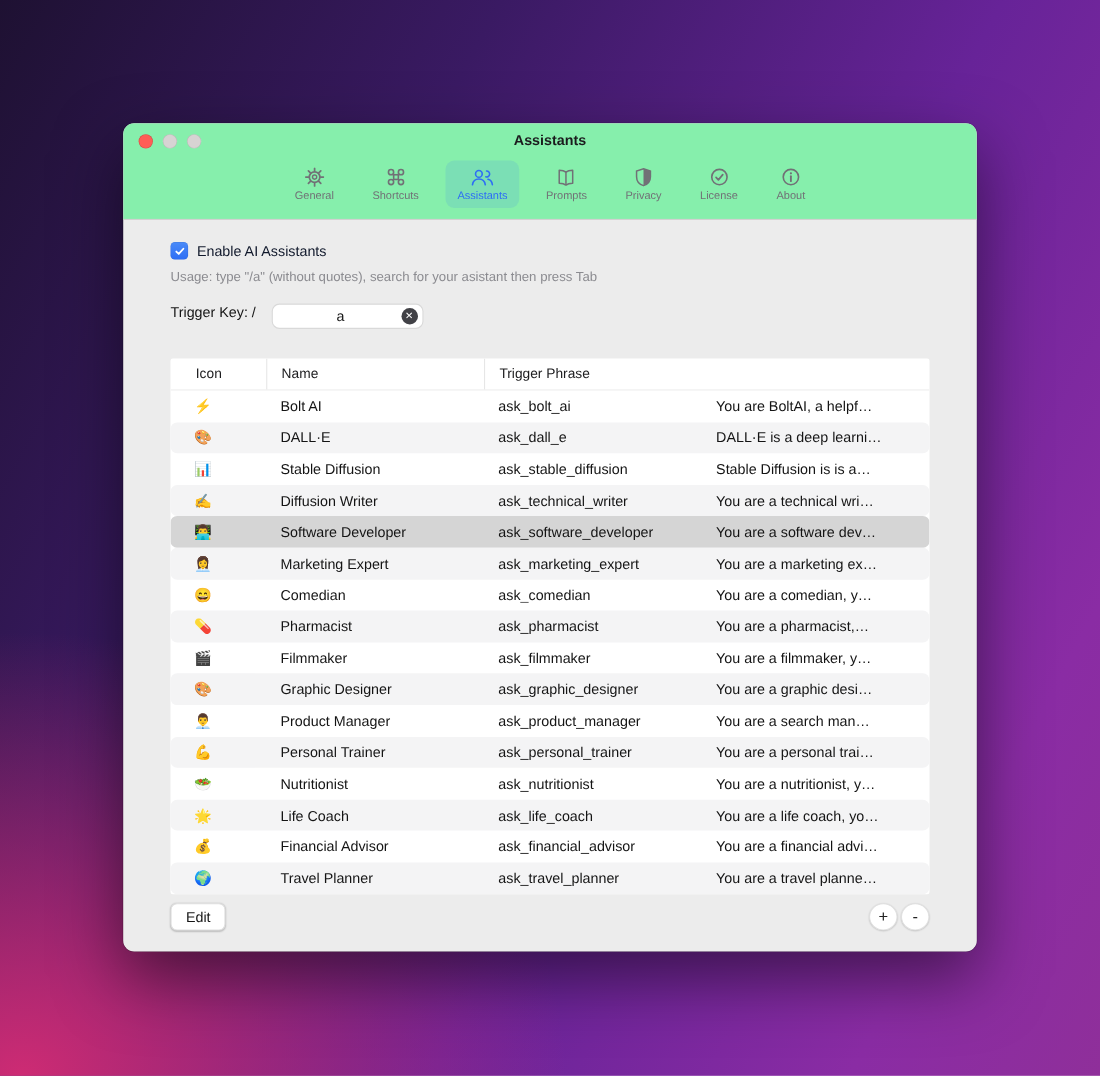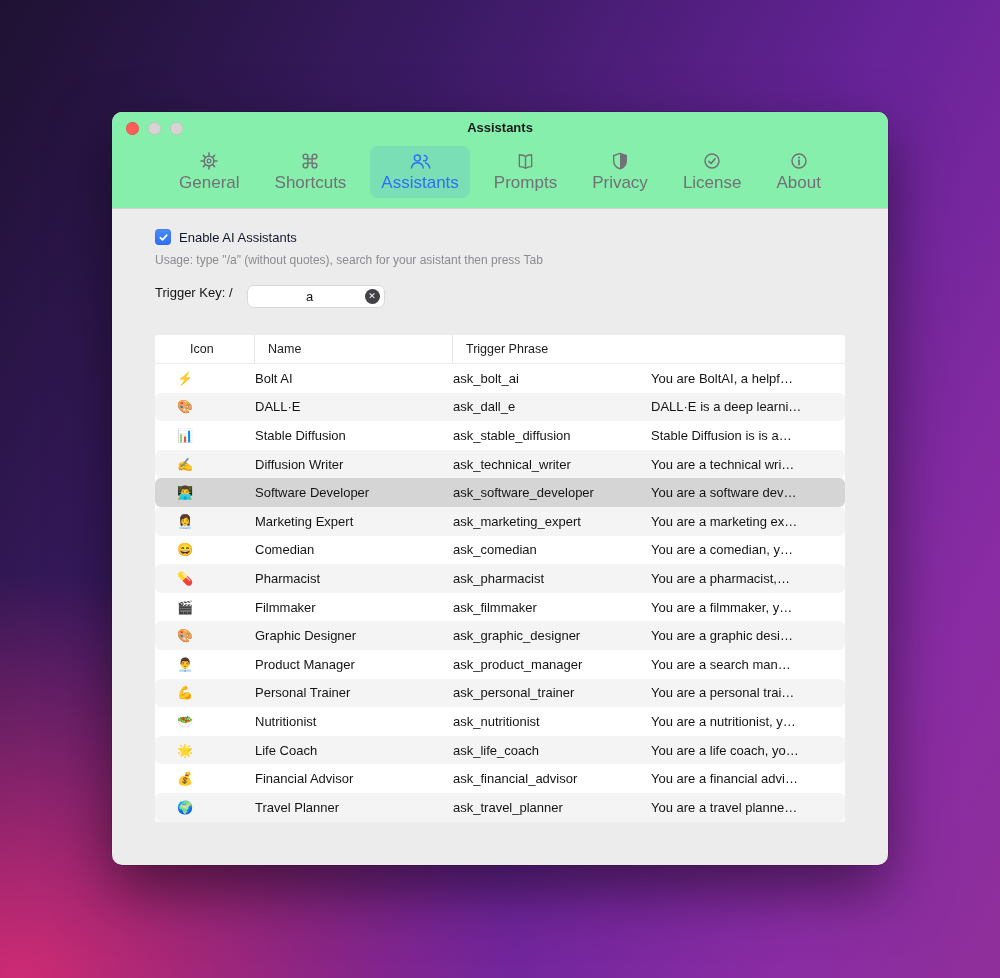--- a/index.html
+++ b/index.html
@@ -21,42 +21,42 @@
   .traffic-lights { position:absolute; left:14px; top:10px; display:flex; gap:9px; }
   .tl { width:13px; height:13px; border-radius:50%; }
   .tl.red  { background:#ff5d56; box-shadow:inset 0 0 0 0.5px rgba(0,0,0,0.18); }
   .tl.gray { background:#d7d3d3; box-shadow:inset 0 0 0 0.5px rgba(0,0,0,0.12); }
   .window-title { text-align:center; line-height:32px; font-size:13px; font-weight:bold; color:#1b1b1d; }
   .toolbar { display:flex; justify-content:center; align-items:flex-start; gap:13px; padding:4px 0 10px; }
   .tab { display:flex; flex-direction:column; align-items:center; gap:2px;
          padding:5px 11px; border-radius:8px; color:#717176; cursor:default; }
   .tab.selected { background:rgba(56,117,246,0.13); color:#2e6ef5; }
   .tab-icon { height:20px; display:flex; align-items:center; justify-content:center; }
-  .tab-label { font-size:17px; }
+  .tab-label { font-size:10px; }
   .content { padding:0 43px; }
   .enable-row { margin-top:20px; display:flex; align-items:center; gap:8px; }
   .checkbox { width:16px; height:16px; border-radius:4px;
               background:linear-gradient(#4a8bf8,#2e6ef5);
               display:flex; align-items:center; justify-content:center;
               box-shadow:inset 0 0 0 0.5px rgba(0,0,0,0.1); }
   .enable-label { font-size:13px; color:#0f172a; }
   .usage { margin-top:8px; font-size:12px; color:#8b8b90; }
   .trigger-row { margin-top:18px; display:flex; align-items:flex-start; }
   .trigger-label { font-size:13px; color:#141414; }
   .trigger-field { position:relative; width:138px; height:23px; margin-left:14px; }
   .trigger-field input {
     width:100%; height:100%; border-radius:7px; border:1px solid #d9d9d9;
     background:#fff; text-align:center; font-size:13px; color:#141414;
     padding:0 22px 0 10px; outline:none; font-family:"Liberation Sans", sans-serif;
   }
   .clear-btn { position:absolute; right:5px; top:4px; width:15px; height:15px; border-radius:50%;
                background:#414146; color:#fff; font-size:9px; line-height:15px; text-align:center; cursor:default; }
   .table { margin-top:27px; background:#fff; height:487px; overflow:hidden; border-radius:2px; }
   .thead, .trow { display:grid; grid-template-columns:87px 198px 198px 1fr; align-items:center; }
-  .thead { height:29px; border-bottom:1px solid #ededed;padding-left:12px; }
+  .thead { height:29px; border-bottom:1px solid #ededed; }
   .hcell { font-size:12.5px; color:#1c1c1e; padding-left:13px; height:100%; display:flex; align-items:center; }
   .hcell:first-child { padding-left:23px; }
   .hcell + .hcell { border-left:1px solid #e6e6e6; }
   .trow { height:28.6px; border-radius:6px; }
   .trow:nth-child(even) { background:#f4f4f5; }
   .trow.selected { background:#d5d5d5; }
   .tcell { font-size:13px; color:#141414; padding-left:13px; white-space:nowrap; overflow:hidden; }
   .c-icon { padding-left:22px; }
   .footer { margin-top:8px; display:flex; align-items:center; }
   .edit-btn { background:#fff; border:1px solid #e0e0e0; border-radius:6px;
@@ -274,14 +274,20 @@
           </div>
           <div class="trow">
             <div class="tcell c-icon">🌍</div>
             <div class="tcell c-name">Travel Planner</div>
             <div class="tcell c-trigger">ask_travel_planner</div>
             <div class="tcell c-instruction">You are a travel planne…</div>
           </div>
         </div>
     </div>
 
+    <div class="footer">
+      <button class="edit-btn">Edit</button>
+      <span class="spacer"></span>
+      <button class="round-btn">+</button>
+      <button class="round-btn">-</button>
+    </div>
   </div>
 </div>
 
 </body></html>

